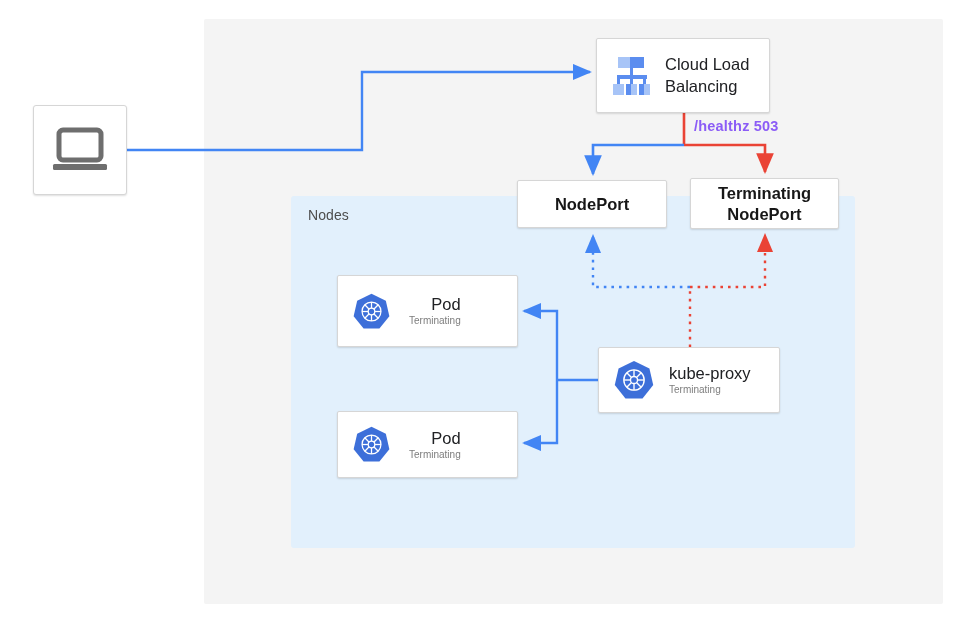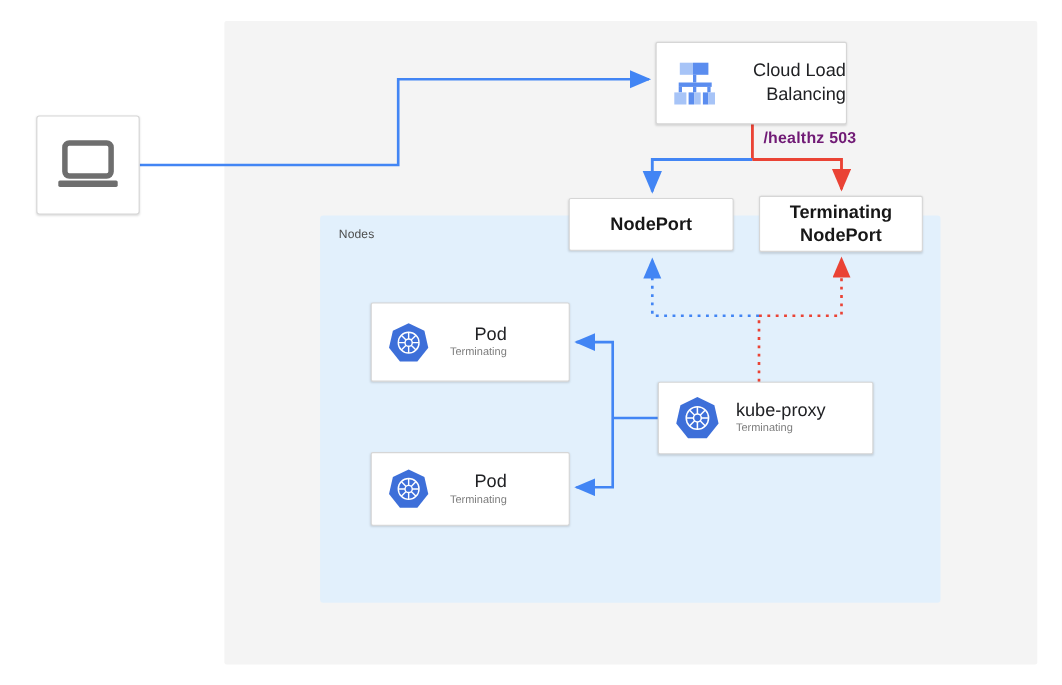--- a/index.html
+++ b/index.html
@@ -33,21 +33,21 @@
     top: 196px;
     width: 564px;
     height: 352px;
     background: #e2f0fc;
     border-radius: 3px;
   }
   .region-nodes-label {
     position: absolute;
     left: 308px;
     top: 207px;
-    font-size: 11px;
+    font-size: 14px;
     color: #4d4d4d;
     letter-spacing: 0.1px;
     text-align: center;
   }
   
   .card {
     position: absolute;
     background: #ffffff;
     border: 1px solid #d6d6d6;
     border-radius: 2px;
@@ -81,21 +81,21 @@
     border-radius: 3px;
   }
   
   .box-lb {
     left: 596px;
     top: 38px;
     width: 174px;
     height: 75px;
     padding-left: 12px;
   }
-  .box-lb .card-texts { margin-left: 10px; text-align: right; }
+  .box-lb .card-texts { margin-left: 10px; }
   
   .box-nodeport {
     left: 517px;
     top: 180px;
     width: 150px;
     height: 48px;
     justify-content: center;
   }
   
   .box-hcnodeport {
@@ -109,21 +109,21 @@
     font-weight: bold;
     font-size: 16.5px;
     color: #171717;
     text-align: center;
     line-height: 1.22;
   }
   
   .box-kubeproxy {
     left: 598px;
     top: 347px;
-    width: 196px;
+    width: 182px;
     height: 66px;
     padding-left: 14px;
   }
   .box-kubeproxy .card-texts { margin-left: 14px; }
   
   .box-pod1 {
     left: 337px;
     top: 275px;
     width: 181px;
     height: 72px;
@@ -151,21 +151,21 @@
     width: 965px;
     height: 623px;
     pointer-events: none;
   }
   .healthz-label {
     position: absolute;
     left: 694px;
     top: 118px;
     font-size: 14.5px;
     font-weight: bold;
-    color: #701a75;
+    color: #8b5cf6;
     letter-spacing: 0.2px;
   }
 </style>
 </head>
 <body>
 
 <div id="canvas">
 
   <div class="region-outer"></div>
 

